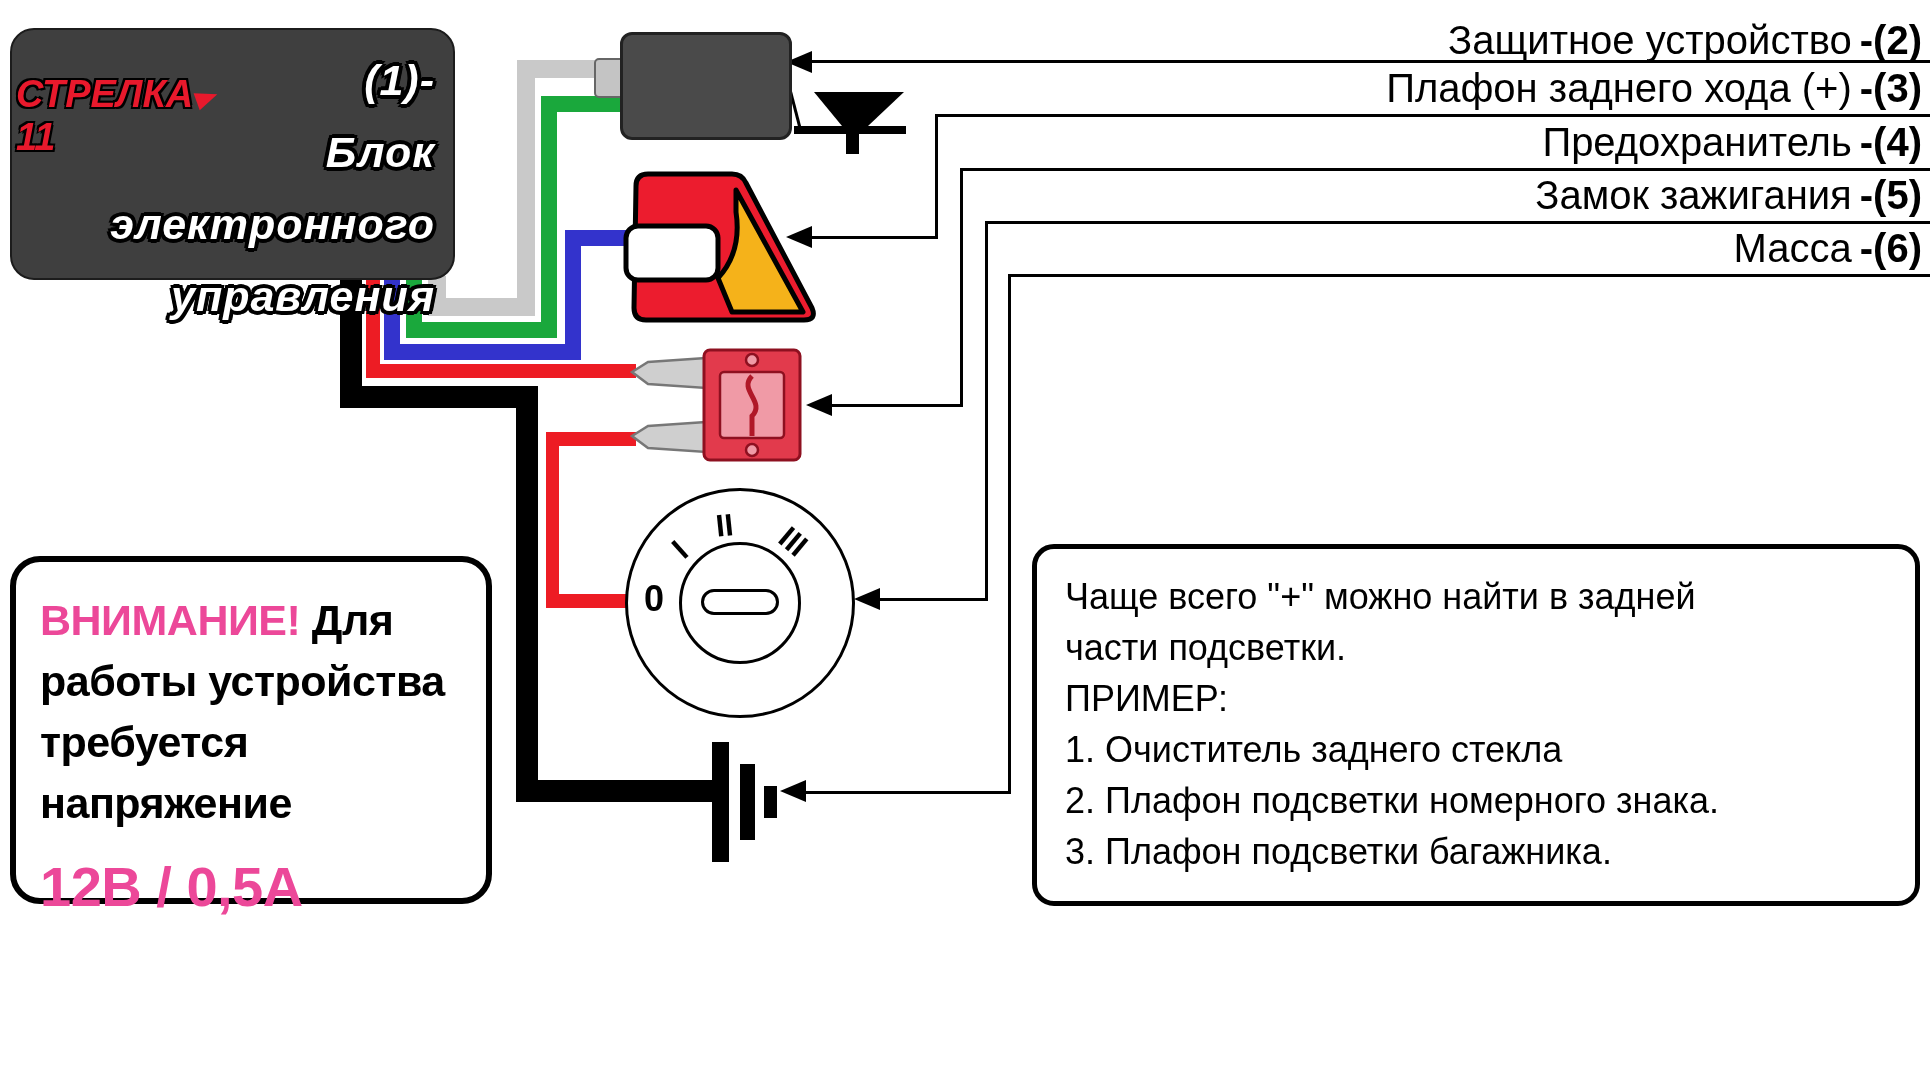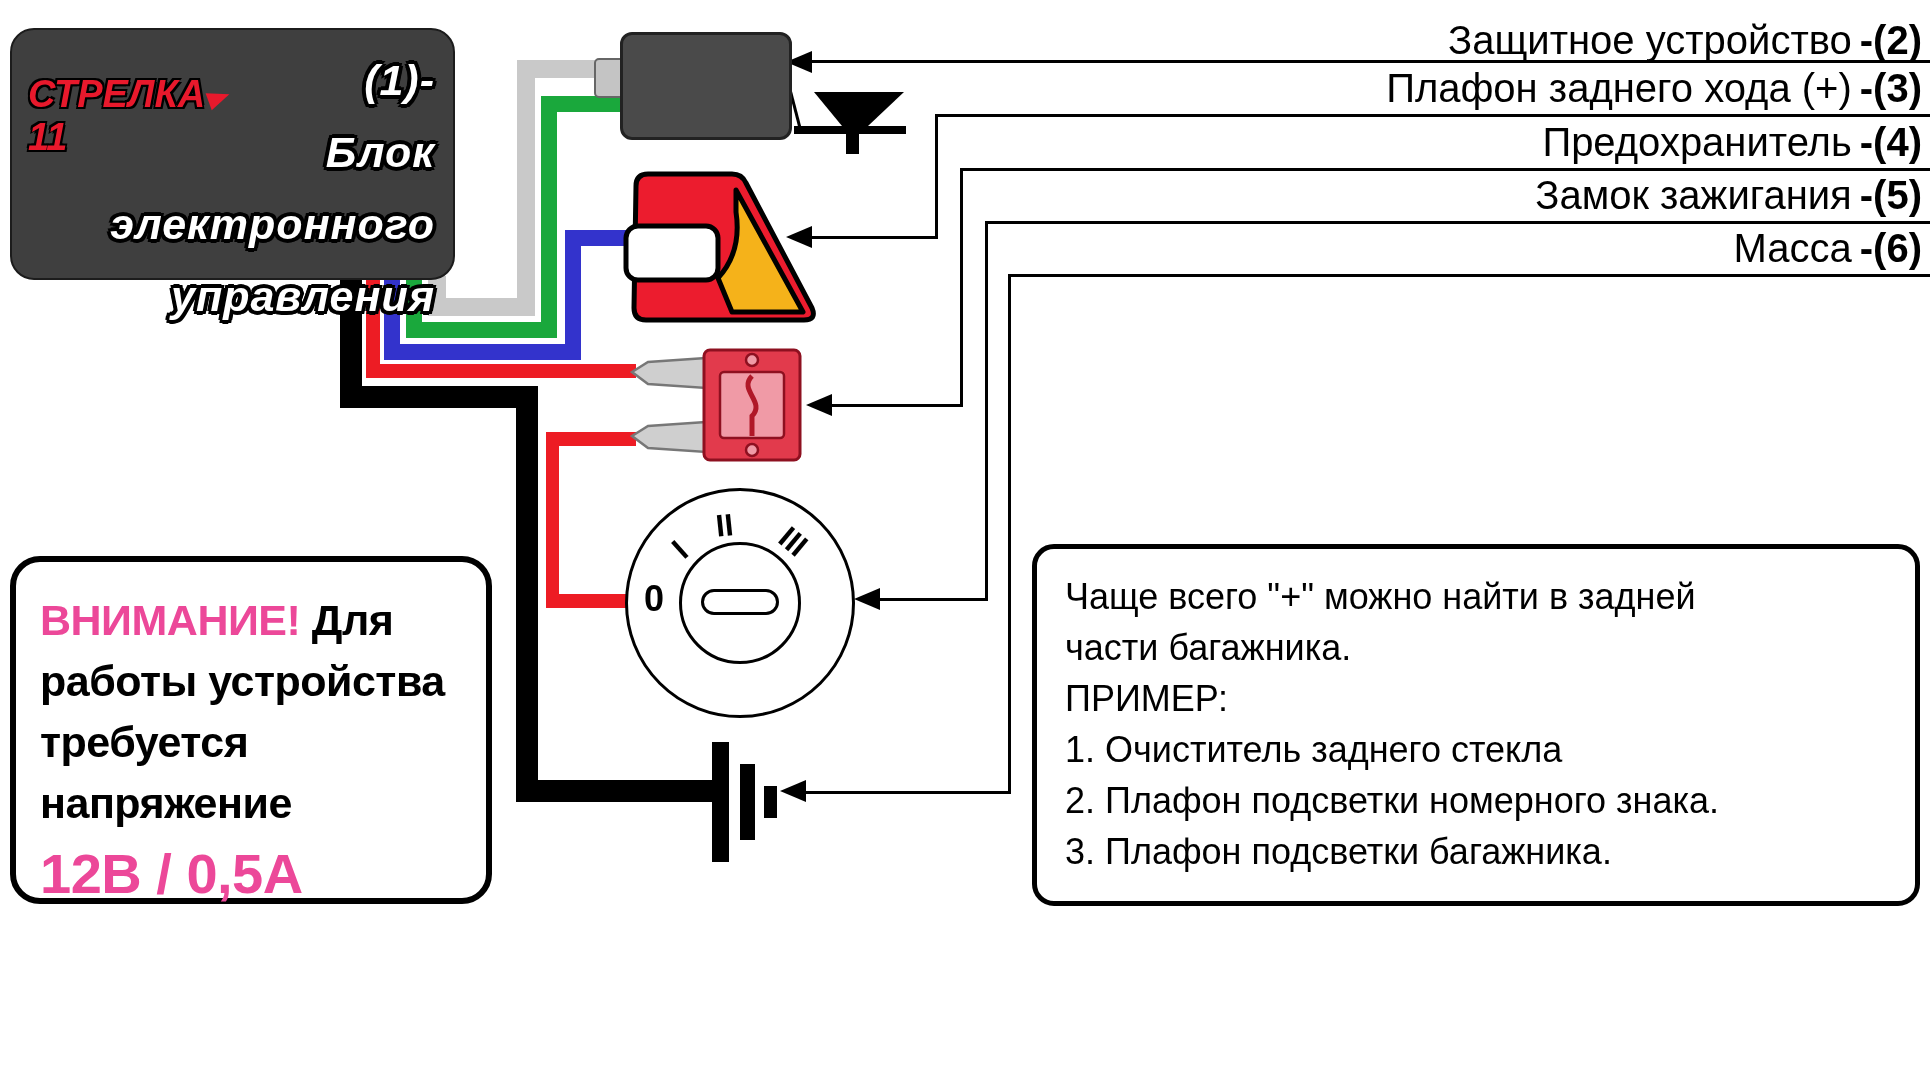--- a/index.html
+++ b/index.html
@@ -13,21 +13,21 @@
   
   .wire{position:absolute;z-index:2;}
   .w-gray{background:#c9c9c9;}
   .w-green{background:#1aa83c;}
   .w-blue{background:#3333cc;}
   .w-red{background:#ed1c24;}
   .w-black{background:#000;}
   
   #hdr{position:absolute;left:10px;top:28px;width:445px;height:252px;background:#3f3f3f;
        border:2px solid #1c1c1c;border-radius:24px;z-index:5;box-sizing:border-box;
-       padding:14px 18px 0 16px;}
+       padding:14px 18px 0 4px;}
   .t-line{font-size:43px;font-weight:bold;font-style:italic;color:#fff;line-height:72px;
           text-align:right;letter-spacing:1px;
           text-shadow:-3px -3px 0 #000,3px -3px 0 #000,-3px 3px 0 #000,3px 3px 0 #000,
                       4px 0 0 #000,-4px 0 0 #000,0 4px 0 #000,0 -4px 0 #000;}
   #hdr-row1{display:flex;justify-content:space-between;align-items:center;}
   .logo-text,.logo-num{font-size:38px;font-weight:bold;font-style:italic;color:#e8192c;
           text-shadow:-2px -2px 0 #000,2px -2px 0 #000,-2px 2px 0 #000,2px 2px 0 #000;}
   .logo-arrow{display:inline-block;width:0;height:0;border-top:9px solid transparent;
           border-bottom:9px solid transparent;border-left:22px solid #e8192c;
           margin:0 1px 0 3px;transform:rotate(-20deg);}
@@ -48,21 +48,21 @@
   #lock-slot{left:701px;top:589px;width:72px;height:20px;background:#fff;
         border:3px solid #000;border-radius:13px;}
   .mark{position:absolute;font-weight:bold;font-size:31px;color:#000;z-index:3;}
   
   .gnd{position:absolute;background:#000;z-index:3;}
   
   .note{position:absolute;background:#fff;box-sizing:border-box;z-index:5;}
   #warn{left:10px;top:556px;width:482px;height:348px;border:6px solid #000;border-radius:30px;
         padding:28px 24px;font-weight:bold;font-size:43px;line-height:61px;letter-spacing:-0.5px;}
   #warn .red{color:#ec4899;}
-  #warn .big{font-size:56px;line-height:70px;margin-top:5px;}
+  #warn .big{font-size:56px;line-height:70px;margin-top:18px;}
   #info{left:1032px;top:544px;width:888px;height:362px;border:5px solid #000;border-radius:22px;
         padding:22px 28px;font-size:36px;line-height:51px;}
 </style>
 </head>
 <body>
 
 <div id="stage">
 
   <div id="hdr">
     <div id="hdr-row1">
@@ -173,20 +173,20 @@
       <span class="red">ВНИМАНИЕ!</span>
       <span>Для</span>
     </div>
     <div>работы устройства</div>
     <div>требуется напряжение</div>
     <div class="red big">12В / 0,5А</div>
   </div>
 
   <div class="note" id="info">
     <div>Чаще всего "+" можно найти в задней</div>
-    <div>части багажника.</div>
+    <div>части подсветки.</div>
     <div>ПРИМЕР:</div>
     <div>1. Очиститель заднего стекла</div>
     <div>2. Плафон подсветки номерного знака.</div>
     <div>3. Плафон подсветки багажника.</div>
   </div>
 
 </div>
 
 </body></html>

